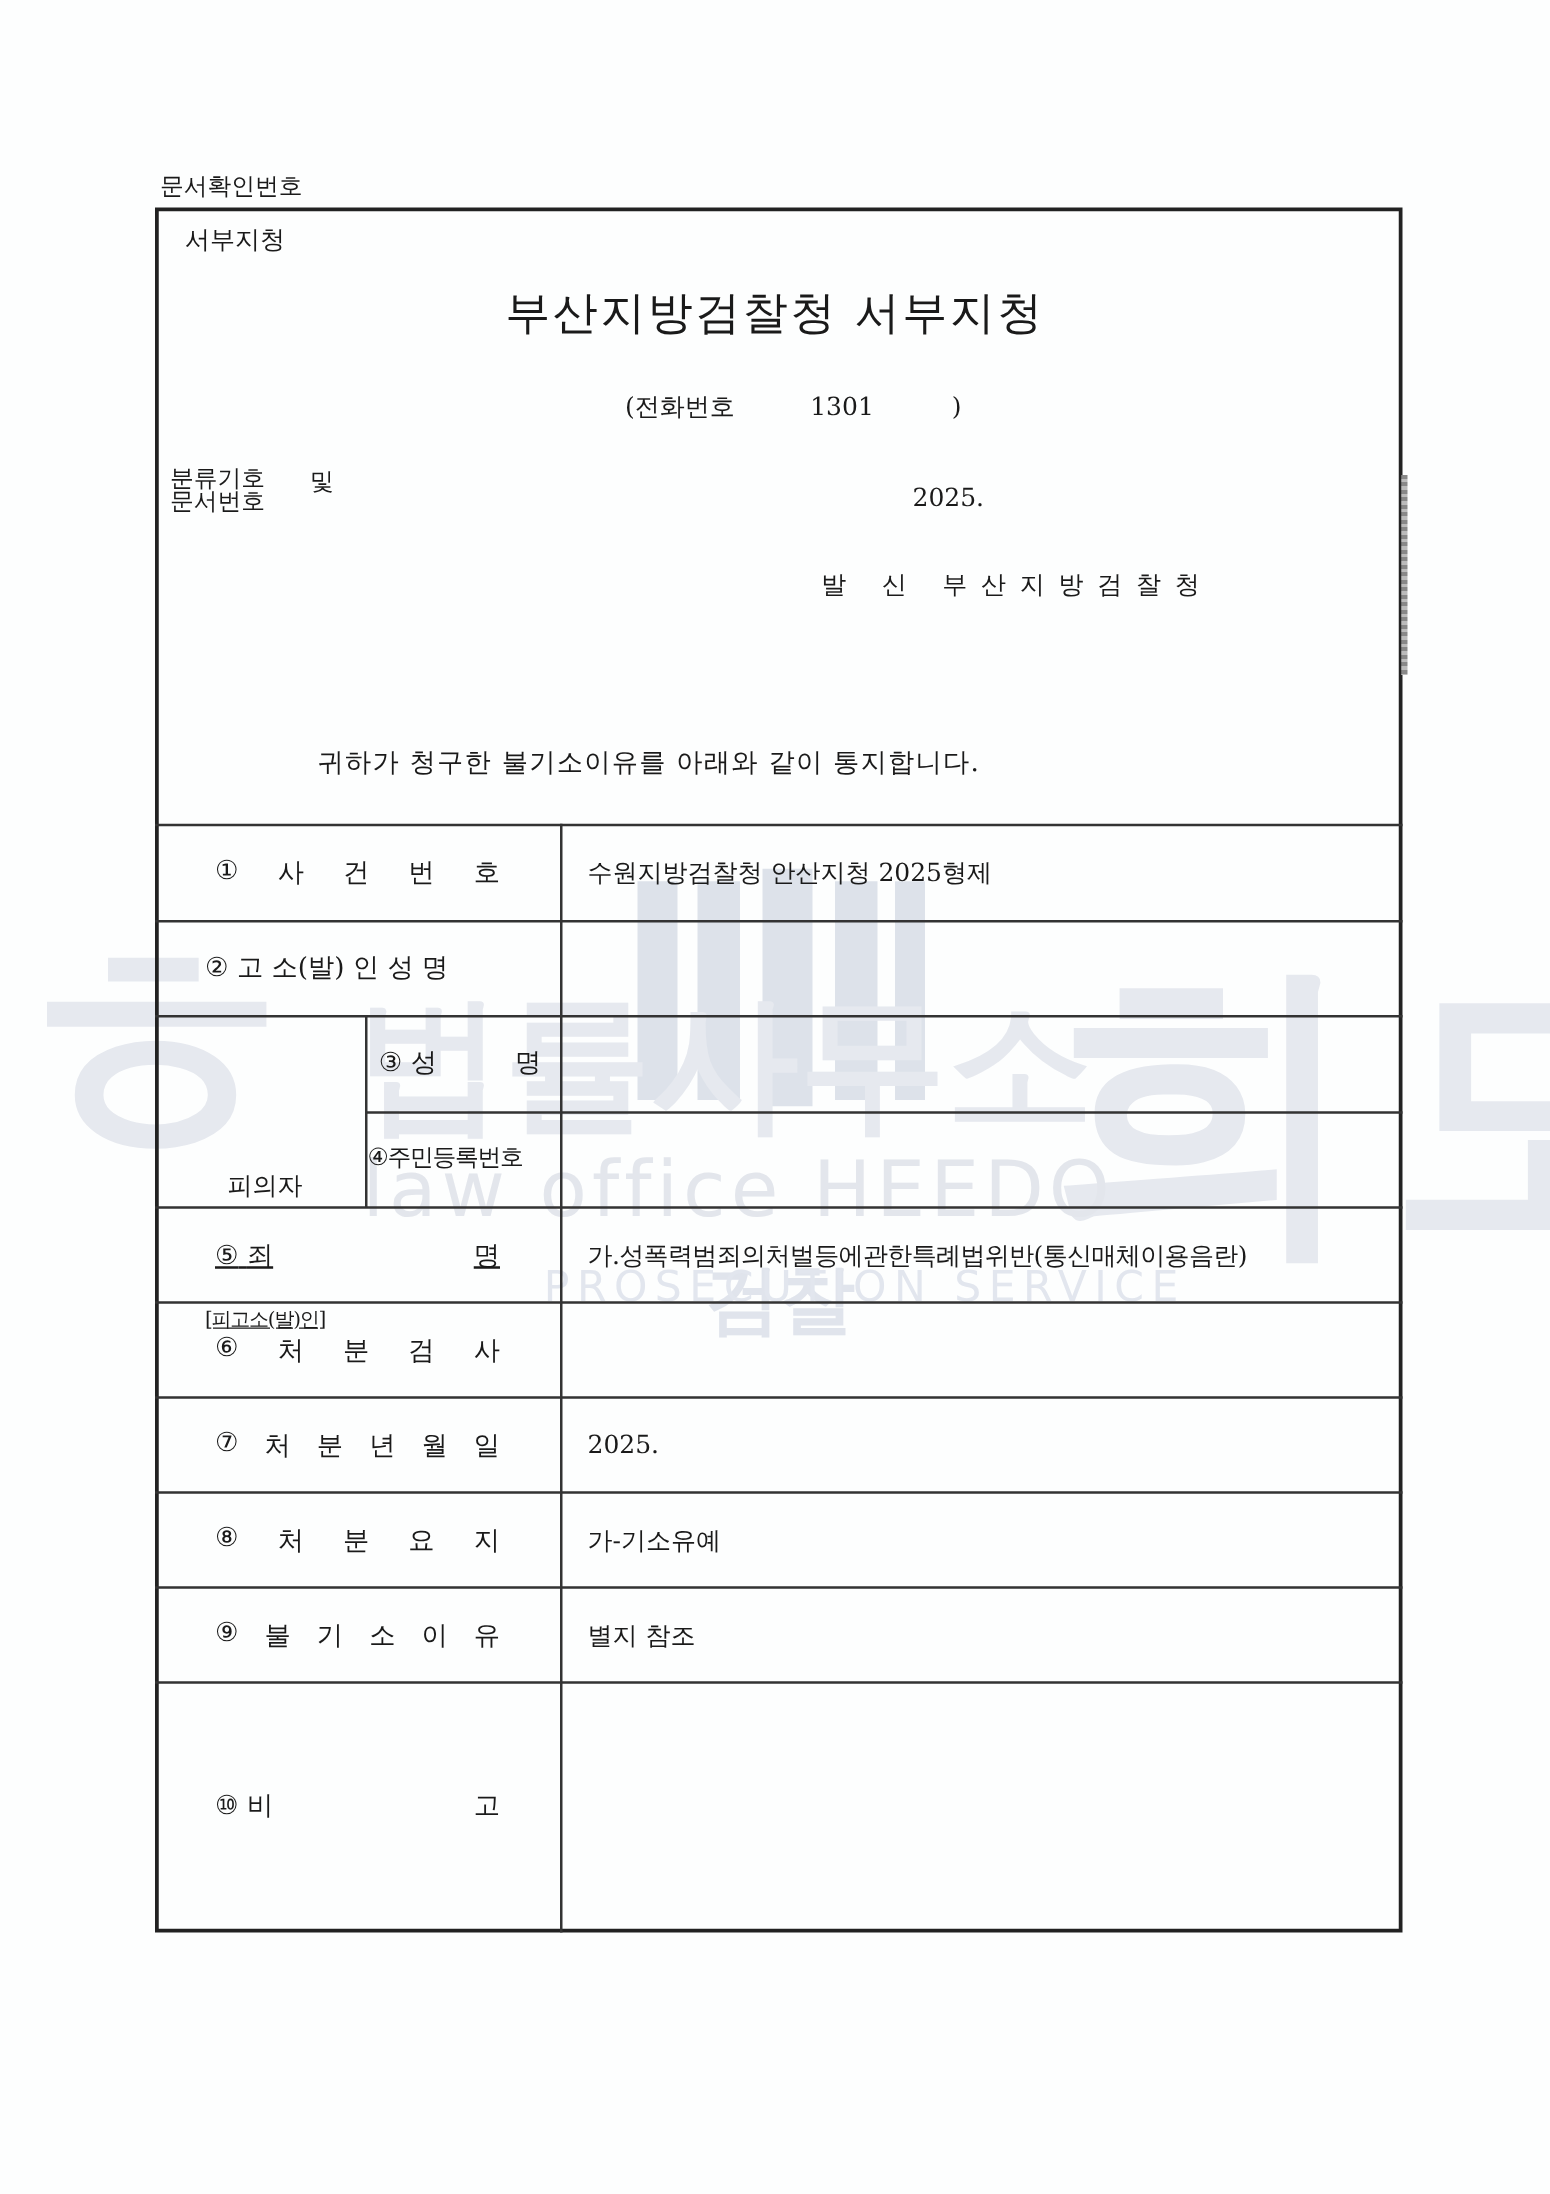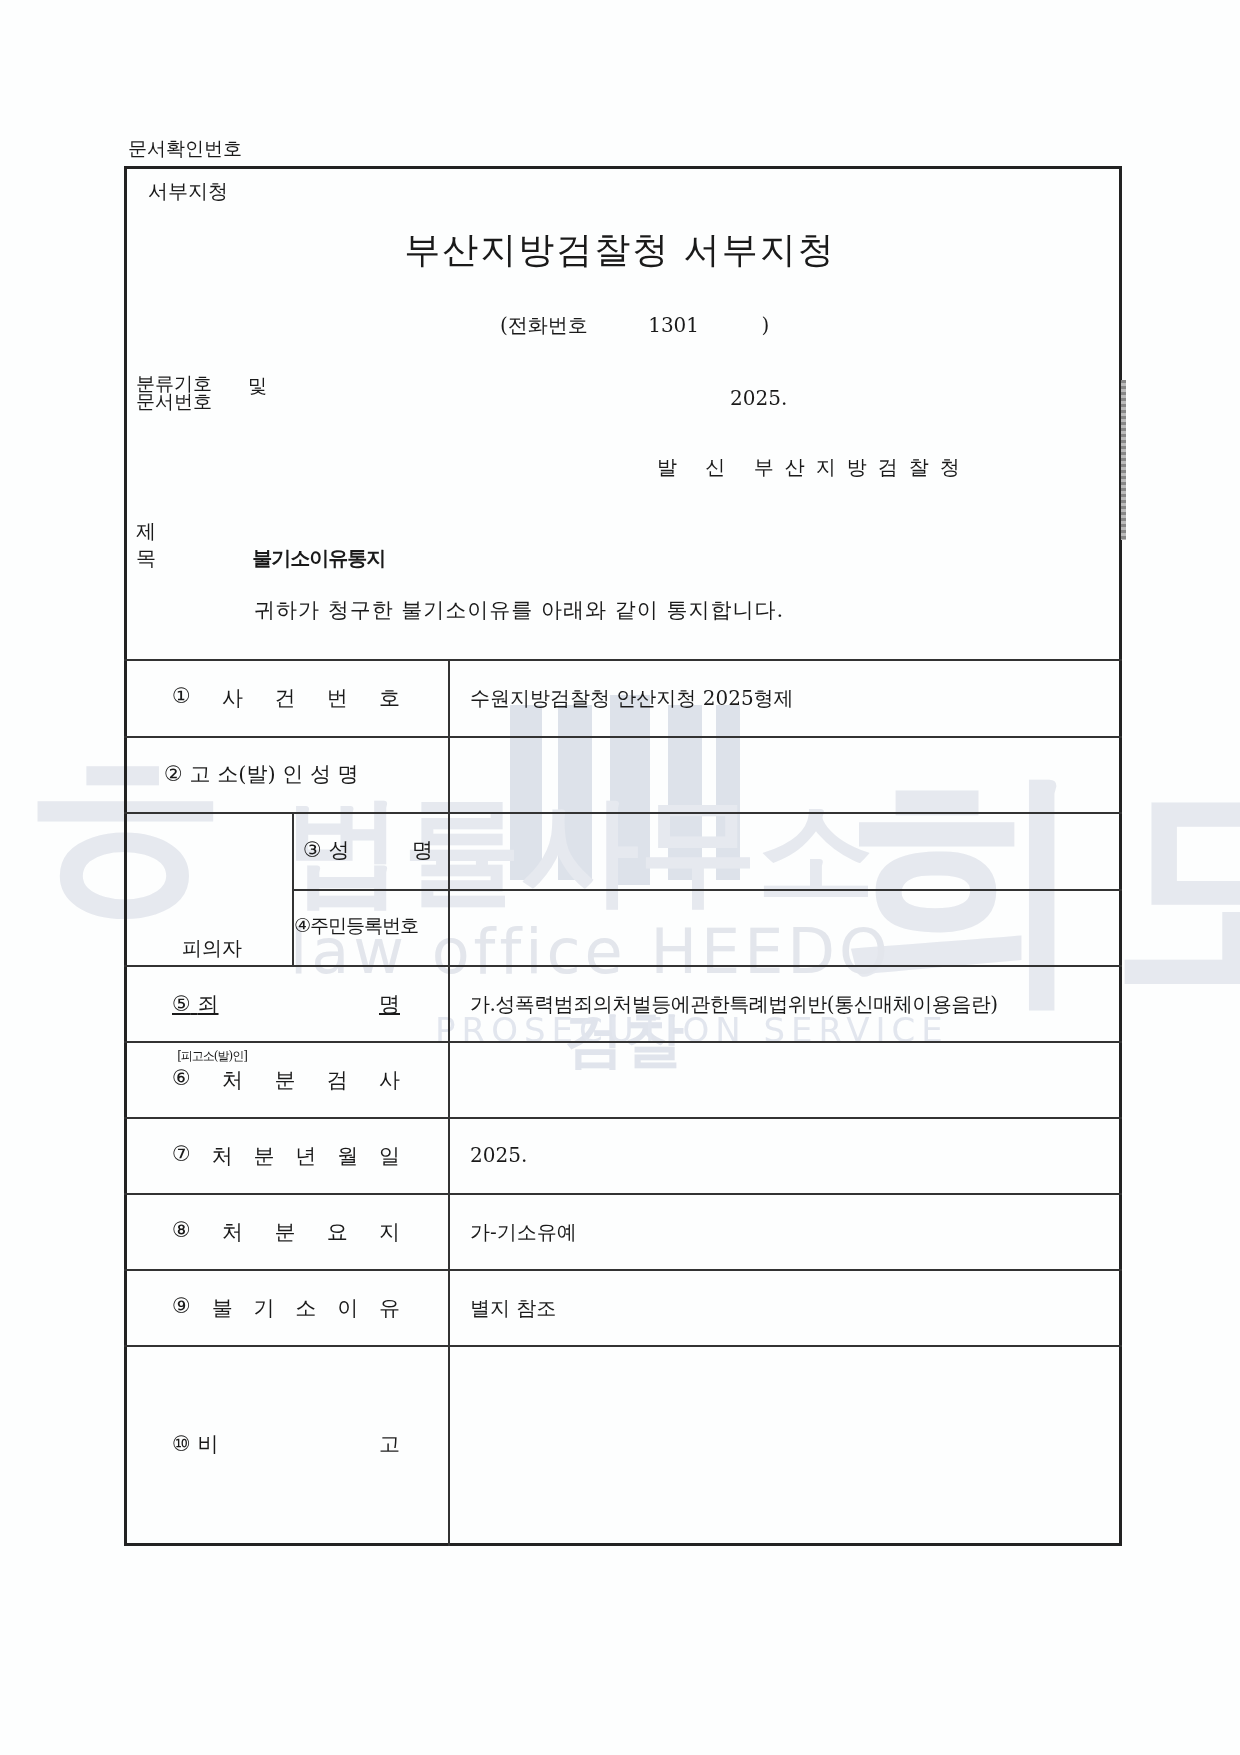--- a/index.html
+++ b/index.html
@@ -91,24 +91,20 @@
     <div>문서번호</div>
     <span class="and">및</span>
   </div>
   <div class="abs date">2025.</div>
 
   <div class="abs send">
     <span>발 신</span>
     <span>부산지방검찰청</span>
   </div>
 
-  <div class="abs subject">
-    <span class="lbl">제 목</span>
-    <span class="val">불기소이유통지</span>
-  </div>
 
   <div class="abs intro">귀하가 청구한 불기소이유를 아래와 같이 통지합니다.</div>
 
   <div class="hline" style="left:124px;top:659px;width:998px;"></div>
   <div class="hline" style="left:124px;top:736px;width:998px;"></div>
   <div class="hline" style="left:124px;top:812px;width:998px;"></div>
   <div class="hline" style="left:293px;top:889px;width:829px;"></div>
   <div class="hline" style="left:124px;top:965px;width:998px;"></div>
   <div class="hline" style="left:124px;top:1041px;width:998px;"></div>
   <div class="hline" style="left:124px;top:1117px;width:998px;"></div>
@@ -125,21 +121,21 @@
     <span>번</span>
     <span>호</span>
   </div>
   <div class="cell-value" style="top:685px;">수원지방검찰청 안산지청 2025형제</div>
 
   <div class="cell-label" style="left:164px;top:760px;"><span class="circ">②</span> <span>고 소(발) 인 성 명</span></div>
   <div class="cell-value" style="top:761px;"></div>
 
   <div class="cell-label" style="left:150px;top:858px;width:124px;text-align:center;font-size:20px;line-height:36px;">
     <div>피의자</div>
-    <div style="font-size:12px;letter-spacing:-1px;">[피고소(발)인]</div>
+    <div style="font-size:16px;letter-spacing:-1px;text-decoration:underline;">[피고소(발)인]</div>
   </div>
 
   <div class="cell-label spread" style="left:303px;top:836px;width:130px;">
     <span><span class="circ">③</span> <span>성</span></span>
     <span>명</span>
   </div>
   <div class="cell-value" style="top:837px;"></div>
 
   <div class="cell-label" style="left:294px;top:913px;font-size:19px;letter-spacing:-1px;"><span class="circ">④</span><span>주민등록번호</span></div>
   <div class="cell-value" style="top:913px;"></div>

